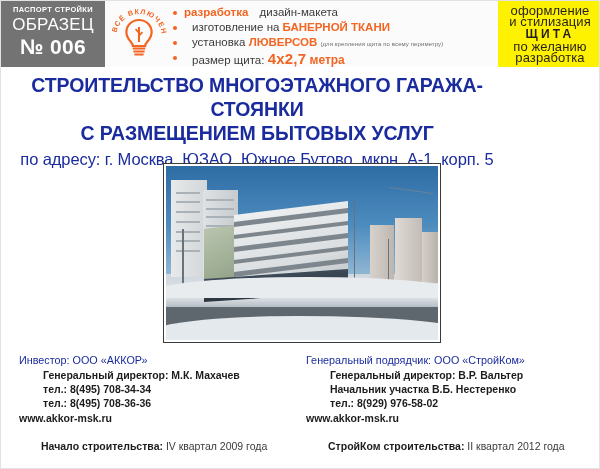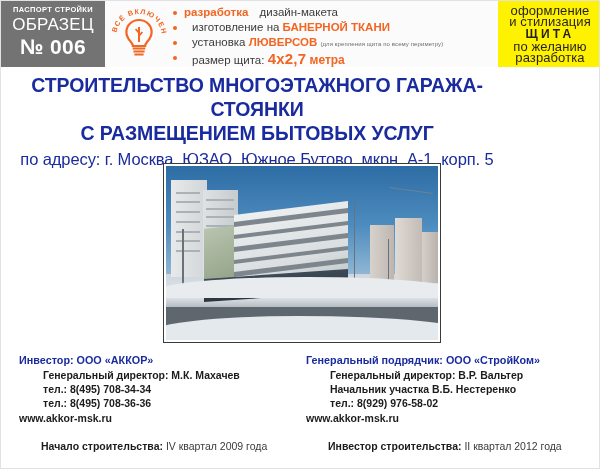--- a/index.html
+++ b/index.html
@@ -189,21 +189,21 @@
   .contacts{
     position:absolute;left:0;top:352px;width:600px;height:72px;
   }
   .col{
     position:absolute;top:0;
     font-size:10.5px;line-height:14.2px;color:#1c1c1c;
   }
   .col.left{left:18px;width:280px;}
   .col.right{left:305px;width:290px;}
   .col .head{
-    color:#1a2b9e;font-weight:bold;font-size:10.8px;line-height:15px;
+    color:#1a2b9e;font-weight:normal;font-size:10.8px;line-height:15px;
   }
   .col .ln{font-weight:bold;color:#1c1c1c;padding-left:24px;}
   .col .url{font-weight:bold;color:#1c1c1c;}
 
   
   .footer{
     position:absolute;left:0;top:438px;width:600px;height:24px;
   }
   .fitem{
     position:absolute;top:0;font-size:10.5px;line-height:14px;color:#2a2a2a;
@@ -339,17 +339,17 @@
       <div class="ln">тел.: 8(929) 976-58-02</div>
       <div class="url">www.akkor-msk.ru</div>
     </div>
   </div>
 
   <div class="footer">
     <div class="fitem f-left">
       <span class="lbl">Начало строительства:</span><span class="val"> IV квартал 2009 года</span>
     </div>
     <div class="fitem f-right">
-      <span class="lbl">Инвестор строительства:</span><span class="val"> II квартал 2012 года</span>
+      <span class="lbl">СтройКом строительства:</span><span class="val"> II квартал 2012 года</span>
     </div>
   </div>
 
 </div>
 
 </body></html>

